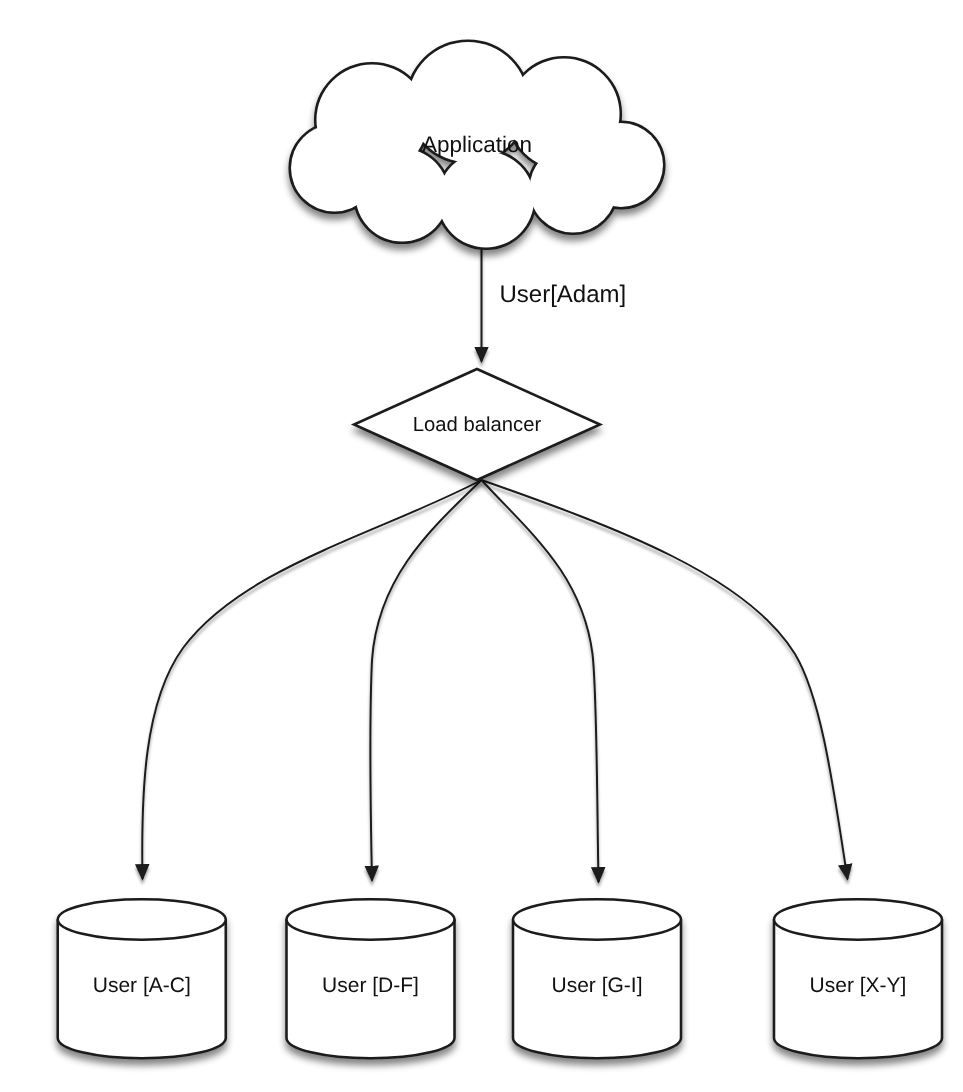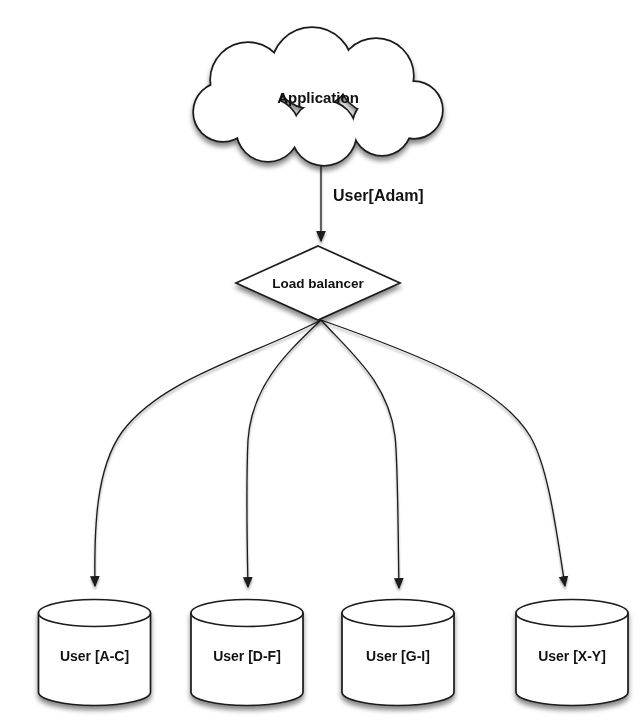--- a/index.html
+++ b/index.html
@@ -7,21 +7,20 @@
     padding: 0;
     background: #ffffff;
   }
   #stage {
     position: relative;
     width: 642px;
     height: 728px;
     background: #ffffff;
     font-family: "Liberation Sans", sans-serif;
     overflow: hidden;
-    font-weight: bold;
   }
   svg { display: block; }
   text {
     font-family: "Liberation Sans", sans-serif;
     fill: #111111;
   }
   .node-label   { font-size: 14px; }
   .cloud-label  { font-size: 15px; }
   .edge-label   { font-size: 16px; }
   .diamond-label{ font-size: 13.5px; }

